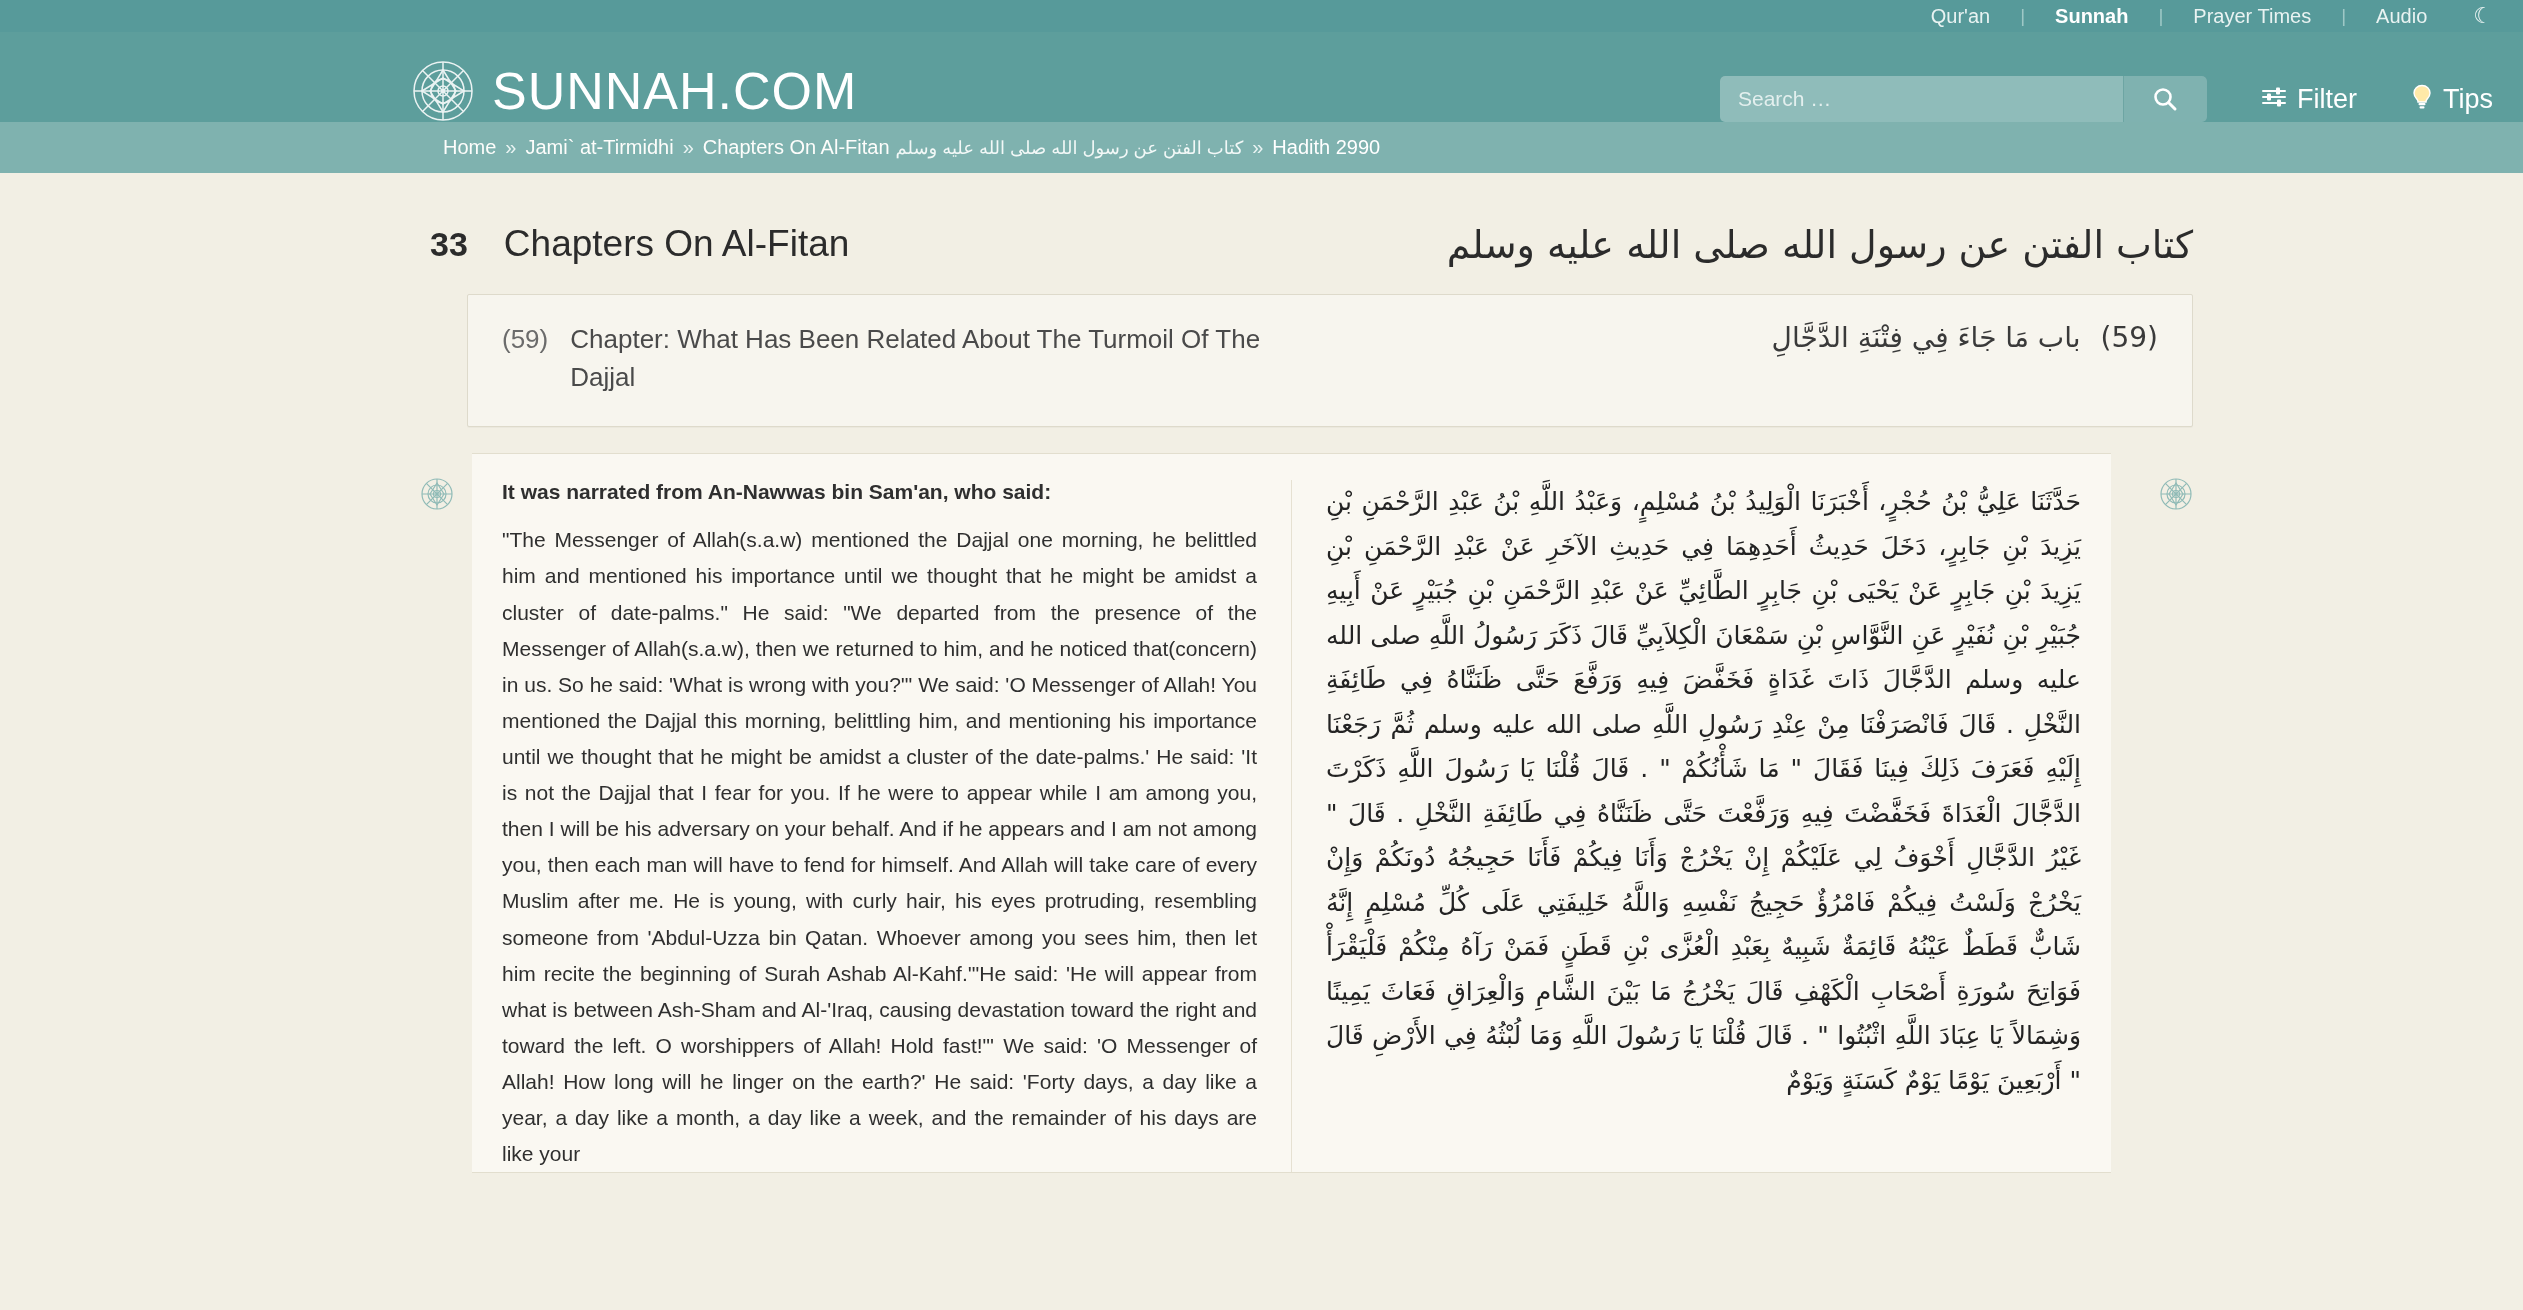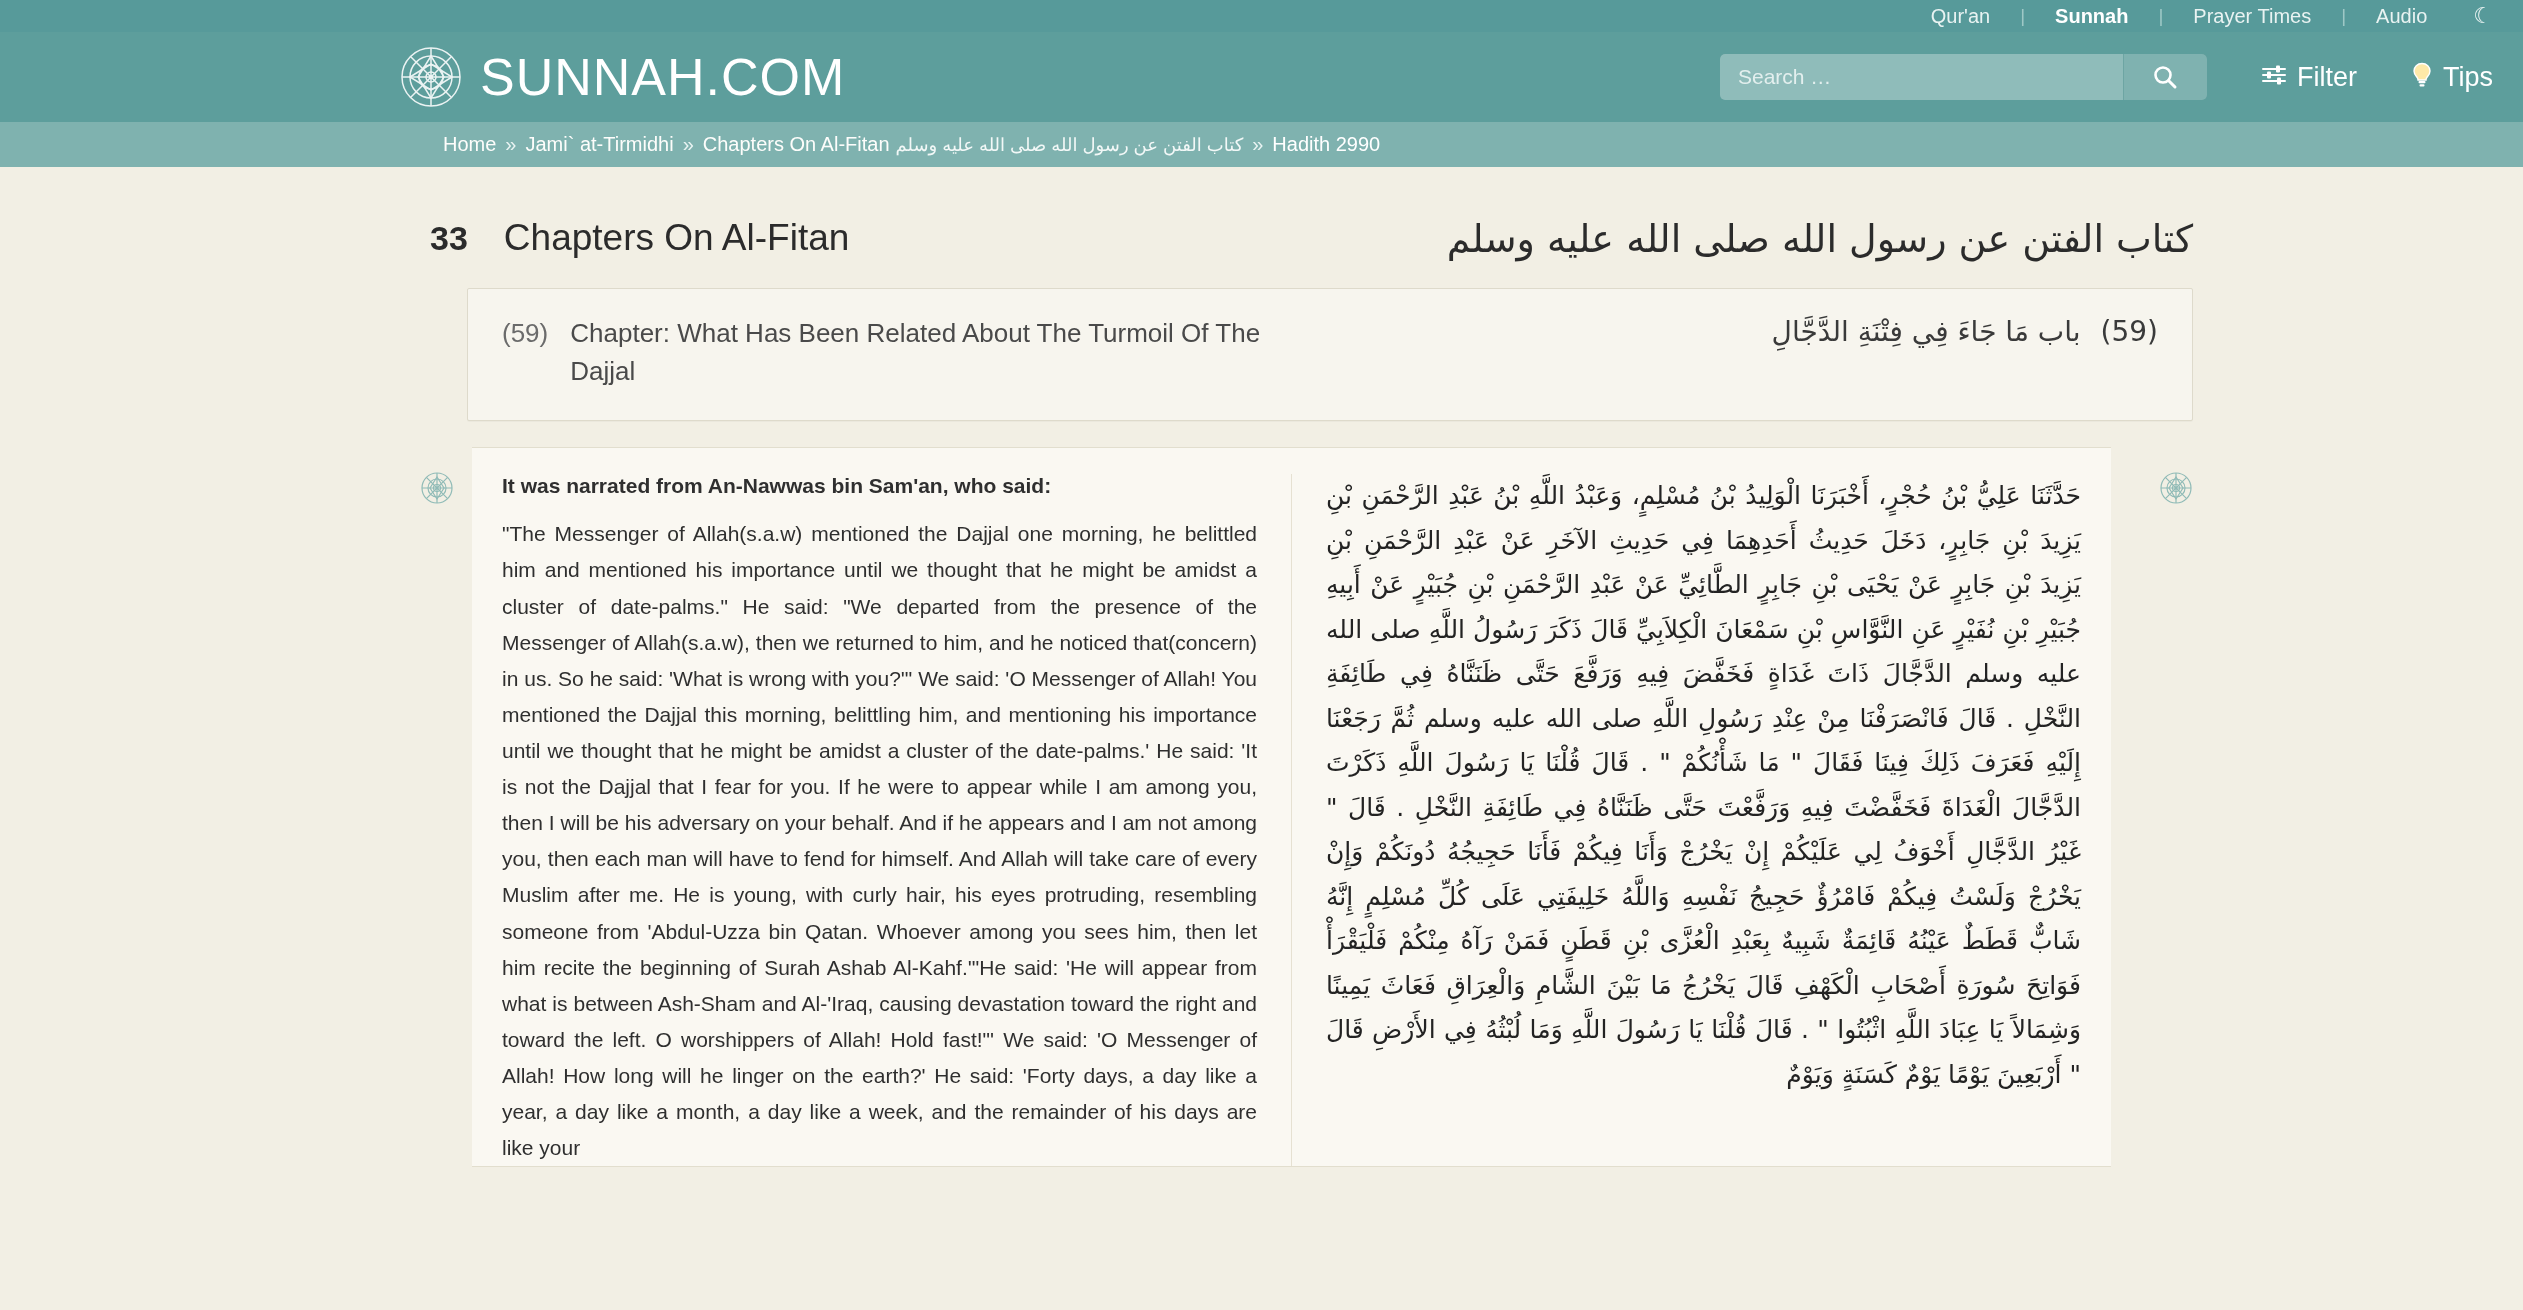--- a/index.html
+++ b/index.html
@@ -38,22 +38,22 @@
     font-size: 22px;
     line-height: 1;
     cursor: pointer;
   }
 
   
   .header {
     height: 90px;
     background: #5d9e9c;
     display: flex;
-    align-items: center;
-    padding: 0 30px 0 0;
+    align-items: flex-end;
+    padding: 0 30px 0 12px;
     position: relative;
   }
   .brand {
     display: flex;
     align-items: center;
     margin-left: 400px;
     gap: 18px;
   }
   .brand-logo {
     width: 62px; height: 62px;
@@ -113,21 +113,21 @@
     font-size: 27px;
     margin-left: 54px;
     text-decoration: none;
     cursor: pointer;
     font-weight: 400;
   }
   .hdr-link .ic { font-size: 26px; line-height: 1; }
 
   
   .breadcrumb {
-    height: 45px;
+    height: 51px;
     background: #7fb2af;
     display: flex;
     align-items: center;
     padding-left: 443px;
     color: #f2f8f7;
     font-size: 20px;
     gap: 6px;
   }
   .breadcrumb a { color: #fdfdfb; text-decoration: none; }
   .breadcrumb .crumb-sep { color: #eaf4f3; padding: 0 3px; }

